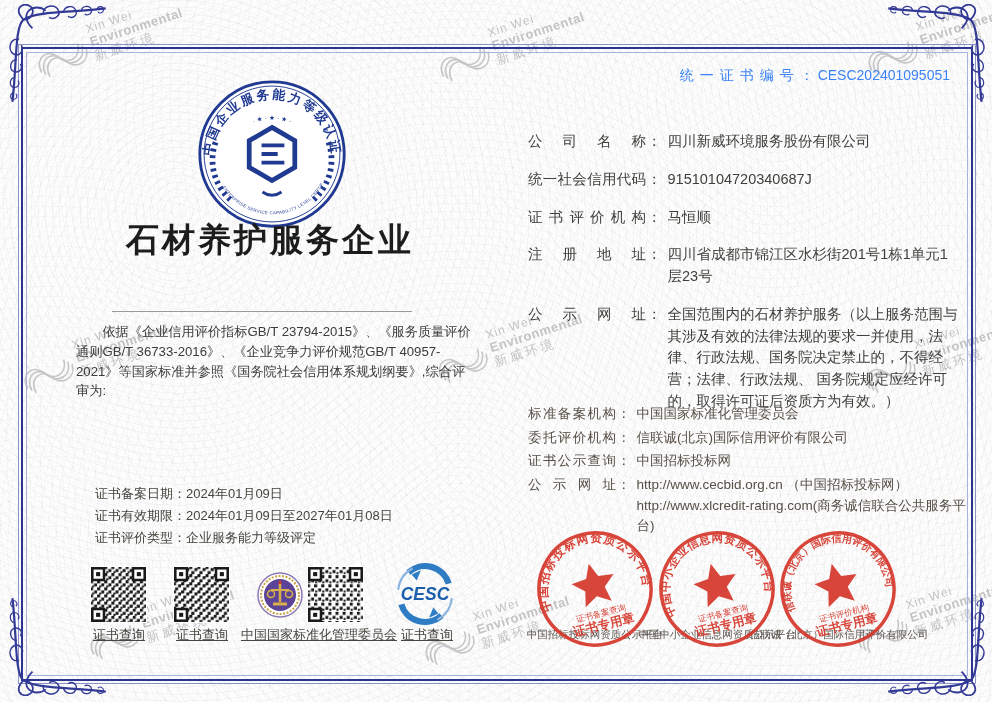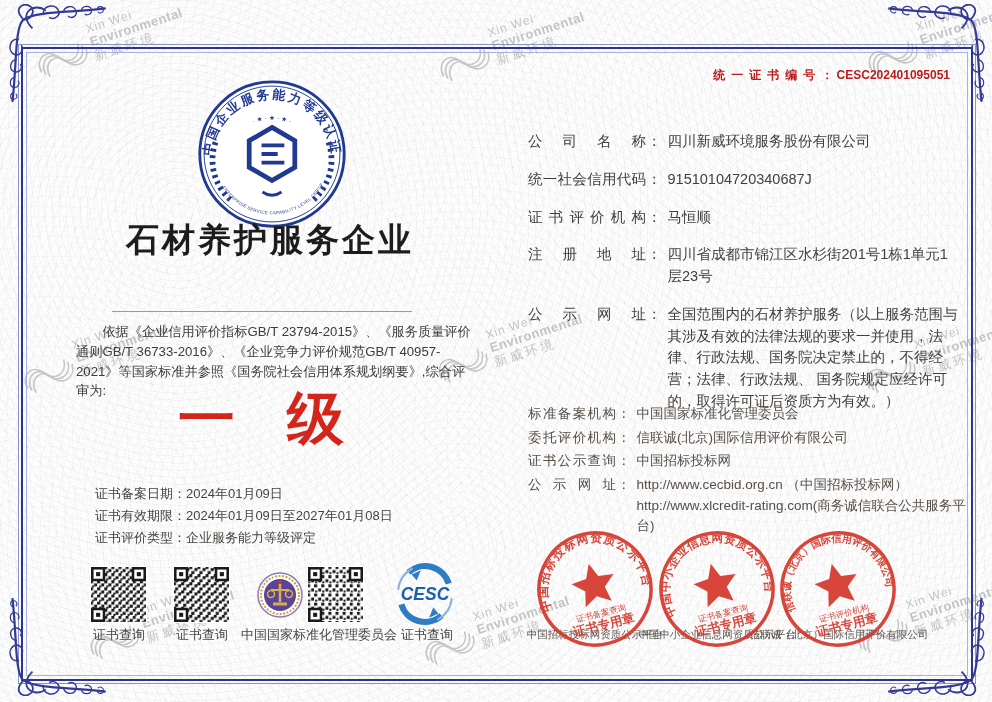--- a/index.html
+++ b/index.html
@@ -34,39 +34,39 @@
   .abs{position:absolute;z-index:4;}
   .badge{left:196px;top:78px;width:152px;height:152px;}
   .title{left:40px;top:218px;width:460px;text-align:center;font-size:33px;
     font-weight:bold;color:#1c1c1c;letter-spacing:3px;line-height:1.35;}
   .divider{left:112px;top:311px;width:300px;border-top:1px solid #9a9a9a;height:0;}
   .para{left:76px;top:322px;width:396px;font-size:13.2px;color:#3c3c3c;
     line-height:1.5;text-indent:2em;}
   .grade{left:40px;top:381px;width:460px;text-align:center;font-size:57px;
     font-weight:bold;letter-spacing:18px;}
   .dates{left:95px;top:483px;font-size:13px;color:#45443d;line-height:22px;}
-  .certno{right:42px;top:67px;font-size:12px;color:#b91c1c;font-weight:bold;}
+  .certno{right:42px;top:67px;font-size:14px;color:#3b82f6;}
   .certno .lab{letter-spacing:6px;}
   .fields{left:528px;top:115px;width:432px;font-size:14.5px;color:#413f3b;}
   .frow{display:flex;margin-bottom:6px;line-height:1.5;margin-top:16px;}
   .flabel{flex:none;display:inline-block;width:118px;text-align:justify;text-align-last:justify;}
   .fcolon{flex:none;margin:0 6px 0 1px;}
   .fval{flex:1;}
   .agency{left:528px;top:404px;width:440px;font-size:13.5px;color:#564f46;}
   .arow{display:flex;margin-bottom:4px;line-height:1.45;}
   .alabel{flex:none;display:inline-block;width:88px;text-align:justify;text-align-last:justify;}
   .url2{margin-top:2px;}
   
   .qr{width:57px;height:57px;}
   .qr1{left:90px;top:566px;}
   .qr2{left:173px;top:566px;}
   .qr3{left:307px;top:566px;}
   .emblem{left:256px;top:571px;width:48px;height:48px;}
   .cesc{left:392px;top:561px;width:66px;height:66px;}
-  .flabel-sm{top:626px;text-align:center;font-size:13px;color:#474640;}
+  .flabel-sm{top:626px;text-align:center;font-size:13px;color:#474640;text-decoration:underline;}
   .seal{width:120px;height:120px;z-index:6;}
   .seal1{left:535px;top:529px;}
   .seal2{left:657px;top:529px;}
   .seal3{left:778px;top:529px;}
   .slabel{top:628px;text-align:center;font-size:10.5px;color:#5a544d;z-index:5;white-space:nowrap;}
   svg text{font-family:"Liberation Sans","DejaVu Sans",sans-serif;}
 </style>
 </head>
 <body>
 
@@ -288,21 +288,20 @@
       <path d="M69,71 h24 M69,80 h17 M69,89 h24" fill="none" stroke="#203a92" stroke-width="4"></path>
     </g>
     <path d="M70,120 q10,7 20,0" fill="none" stroke="#203a92" stroke-width="3"></path>
   </svg>
 
   <div class="abs title">
     <div>石材养护服务企业</div>
   </div>
   <div class="abs divider"></div>
   <div class="abs para">依据《企业信用评价指标GB/T 23794-2015》、《服务质量评价通则GB/T 36733-2016》、《企业竞争力评价规范GB/T 40957-2021》等国家标准并参照《国务院社会信用体系规划纲要》,综合评审为:</div>
-  <div class="abs grade" style="color:#d4251d">一 级</div>
 
   <div class="abs dates">
     <div><span>证书备案日期：</span><span>2024年01月09日</span></div>
     <div><span>证书有效期限：</span><span>2024年01月09日至2027年01月08日</span></div>
     <div><span>证书评价类型：</span><span>企业服务能力等级评定</span></div>
   </div>
 
   <div class="abs certno">
     <span class="lab">统一证书编号</span><span>：</span>
     <span>CESC202401095051</span>

